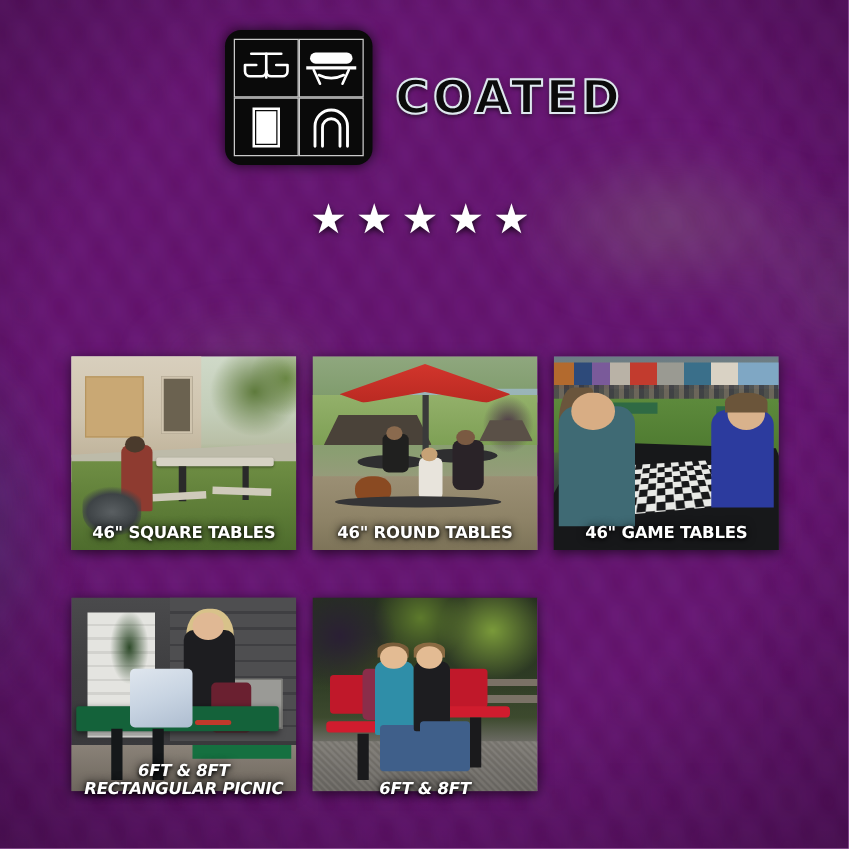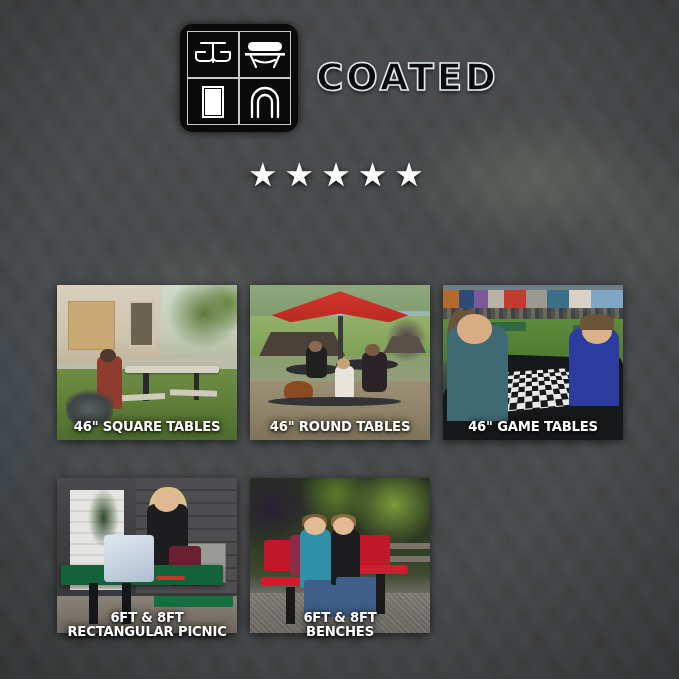--- a/index.html
+++ b/index.html
@@ -4,21 +4,21 @@
 <style>
   * { box-sizing: border-box; margin: 0; padding: 0; }
   html, body {
     width: 679px; height: 679px;
     overflow: hidden;
     font-family: "Liberation Sans", sans-serif;
   }
   #poster {
     position: relative;
     width: 679px; height: 679px;
-    background: #737373;
+    background: #a21caf;
     overflow: hidden;
   }
 
   
   .bg-layer { position: absolute; inset: -60px; }
   .bg-base {
     background:
       radial-gradient(ellipse 340px 260px at 14% 8%, #16354f 0%, rgba(10,26,40,0) 70%),
       radial-gradient(ellipse 300px 300px at 88% 14%, #14425f 0%, rgba(8,22,34,0) 72%),
       radial-gradient(ellipse 420px 300px at 95% 52%, #0f3css 0%, rgba(6,18,28,0) 70%),
@@ -150,21 +150,21 @@
     text-align: center;
     font-family: "DejaVu Sans", sans-serif;
     font-weight: 700;
     font-size: 13.2px;
     line-height: 1.08;
     letter-spacing: -0.2px;
     color: #ffffff;
     text-shadow: 0 1px 3px rgba(0,0,0,0.95), 0 0 8px rgba(0,0,0,0.9);
     pointer-events: none;
   }
-  .tile-caption.two-line { bottom: -6px; }
+  .tile-caption.two-line { bottom: -6px; font-style: italic; }
   .tile-caption span { display: block; }
 
   
   .scene { position: absolute; inset: 0; }
 
   
   .s1-sky { position:absolute; inset:0; background:linear-gradient(180deg,#cfd9c8 0%, #c3cdb8 30%, #b9bfa6 45%, #8fa06a 58%, #7d9455 100%); }
   .s1-bld { position:absolute; left:0; top:0; width:58%; height:52%;
     background:linear-gradient(180deg,#d8cfbd 0%,#cfc4ae 60%,#c0b49c 100%); }
   .s1-door { position:absolute; left:6%; top:10%; width:26%; height:32%; background:#c9a874; border:1px solid #b6955f; }
@@ -493,20 +493,19 @@
             <div class="s5-boy1h"></div>
             <div class="s5-boy1p"></div>
             <div class="s5-boy2"></div>
             <div class="s5-boy2hr"></div>
             <div class="s5-boy2h"></div>
             <div class="s5-boy2p"></div>
           </div>
         </div>
         <div class="tile-caption two-line">
           <span>6FT &amp; 8FT</span>
-          <span>BENCHES</span>
         </div>
       </div>
 
 
     </div>
   </div>
 </div>
 
 </body></html>

